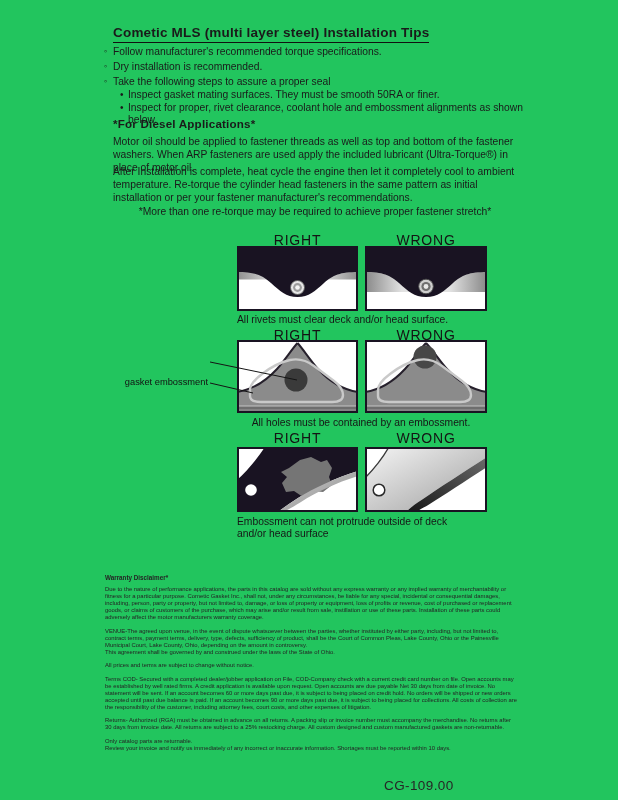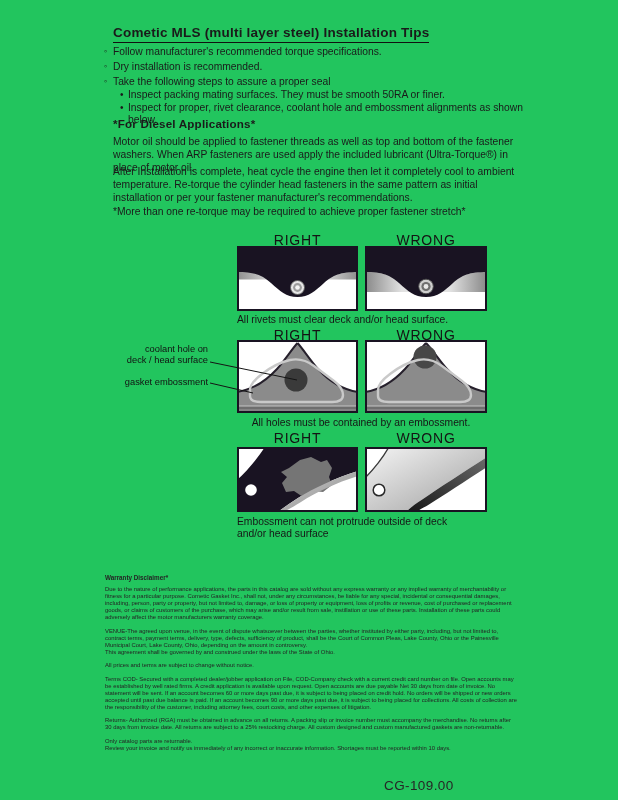--- a/index.html
+++ b/index.html
@@ -39,32 +39,32 @@
     <div class="tip-row">
       <span class="mk">◦</span>
       <span>Dry installation is recommended.</span>
     </div>
     <div class="tip-row">
       <span class="mk">◦</span>
       <span>Take the following steps to assure a proper seal</span>
     </div>
     <div class="sub-row">
       <span class="mk">•</span>
-      <span>Inspect packing mating surfaces.  They must be smooth 50RA or finer.</span>
+      <span>Inspect gasket mating surfaces.  They must be smooth 50RA or finer.</span>
     </div>
     <div class="sub-row">
       <span class="mk">•</span>
       <span>Inspect for proper, rivet clearance, coolant hole and embossment alignments as shown below.</span>
     </div>
   </div>
 
   <div class="abs h2">*For Diesel Applications*</div>
   <div class="abs para" style="left:113px;top:165px;">After Installation is complete, heat cycle the engine then let it completely cool to ambient temperature. Re-torque the cylinder head fasteners in the same pattern as initial installation or per your fastener manufacturer's recommendations.</div>
   <div class="abs para" style="left:113px;top:135px;">Motor oil should be applied to fastener threads as well as top and bottom of the fastener washers. When ARP fasteners are used apply the included lubricant (Ultra-Torque®) in place of motor oil.</div>
-  <div class="abs para" style="left:113px;top:205px;">*More than one re-torque may be required to achieve proper fastener stretch*</div>
+  <div class="abs para" style="left:113px;top:205px;text-align:center;">*More than one re-torque may be required to achieve proper fastener stretch*</div>
 
   <div class="abs figlabel" style="left:237px;top:232px;width:121px;">RIGHT</div>
   <div class="abs figlabel" style="left:365px;top:232px;width:122px;">WRONG</div>
 
   <div class="abs" style="left:237px;top:246px;">
     <svg width="121" height="65" viewBox="0 0 121 65">
       <defs>
         <linearGradient id="gA" x1="0" y1="0" x2="1" y2="0">
           <stop offset="0" stop-color="#8f8f8f"></stop>
             <stop offset=".3" stop-color="#dedede"></stop>
@@ -100,22 +100,20 @@
       <circle cx="61" cy="40.5" r="2.4" fill="#e9e9e9"></circle>
       <rect x="1" y="1" width="120" height="63" fill="none" stroke="#191322" stroke-width="2"></rect>
     </svg>
   </div>
 
   <div class="abs caption" style="left:237px;top:314px;">All rivets must clear deck and/or head surface.</div>
 
   <div class="abs figlabel" style="left:237px;top:327px;width:121px;">RIGHT</div>
   <div class="abs figlabel" style="left:365px;top:327px;width:122px;">WRONG</div>
 
-  <div class="abs ann" style="left:98px;top:344px;width:110px;">coolant hole on
-deck / head surface</div>
   <div class="abs ann" style="left:88px;top:377px;width:120px;">gasket embossment</div>
 
   <div class="abs" style="left:237px;top:340px;">
     <svg width="121" height="73" viewBox="0 0 121 73">
       <rect x="0" y="0" width="121" height="73" fill="#fff"></rect>
       <path d="M0,73 V52 C14,50 28,42 40,29 C48,20 55,9 60.5,3 C66,9 73,20 81,29 C93,42 107,50 121,52 V73 Z" fill="#8b8b8b"></path>
       <path d="M0,52 C14,50 28,42 40,29 C48,20 55,9 60.5,3" fill="none" stroke="#26202c" stroke-width="2"></path>
       <path d="M60.5,3 C66,9 73,20 81,29 C93,42 107,50 121,52" fill="none" stroke="#26202c" stroke-width="2"></path>
       <rect x="0" y="66" width="121" height="7" fill="#6e6e6e"></rect>
       <line x1="0" y1="66" x2="121" y2="66" stroke="#c4c4c4" stroke-width="1.2"></line>

